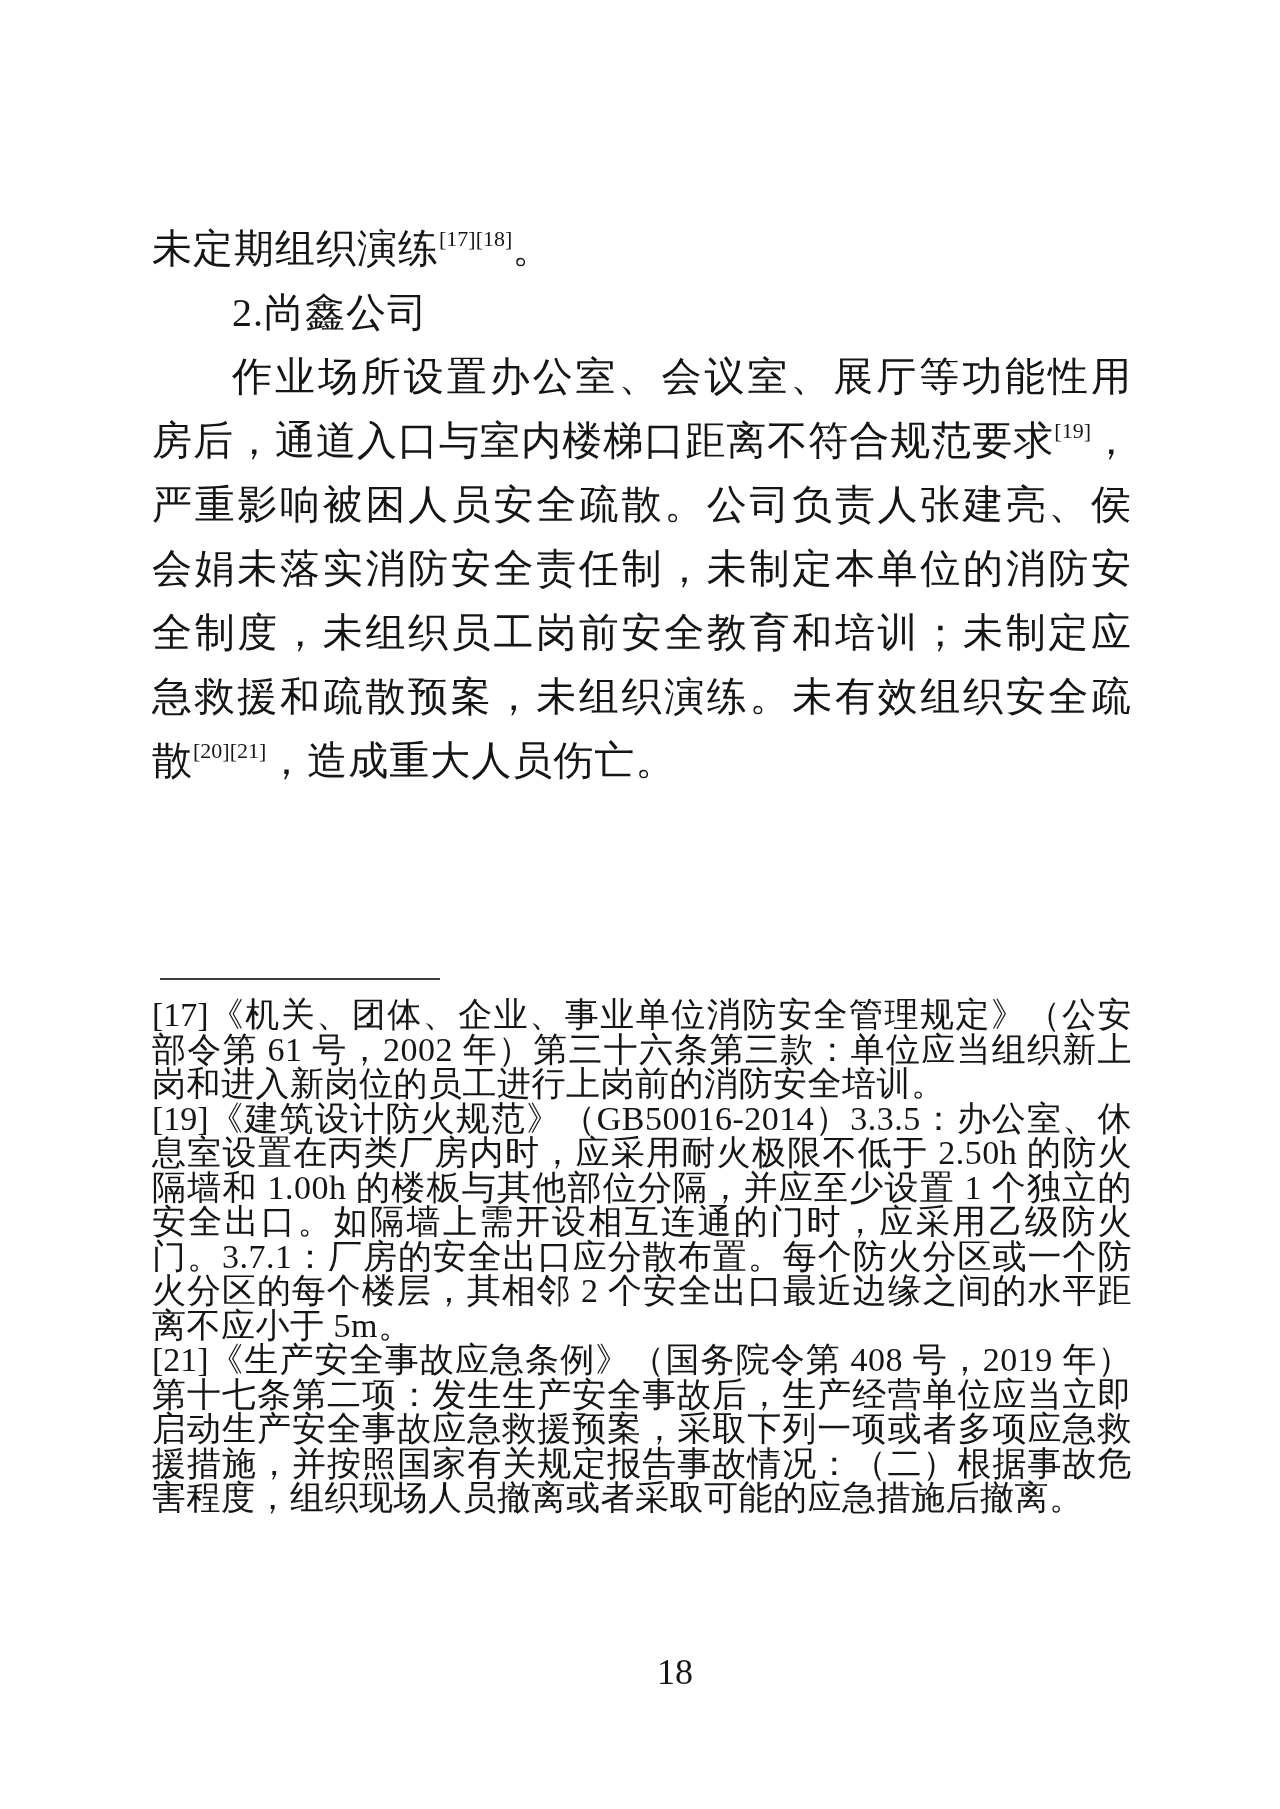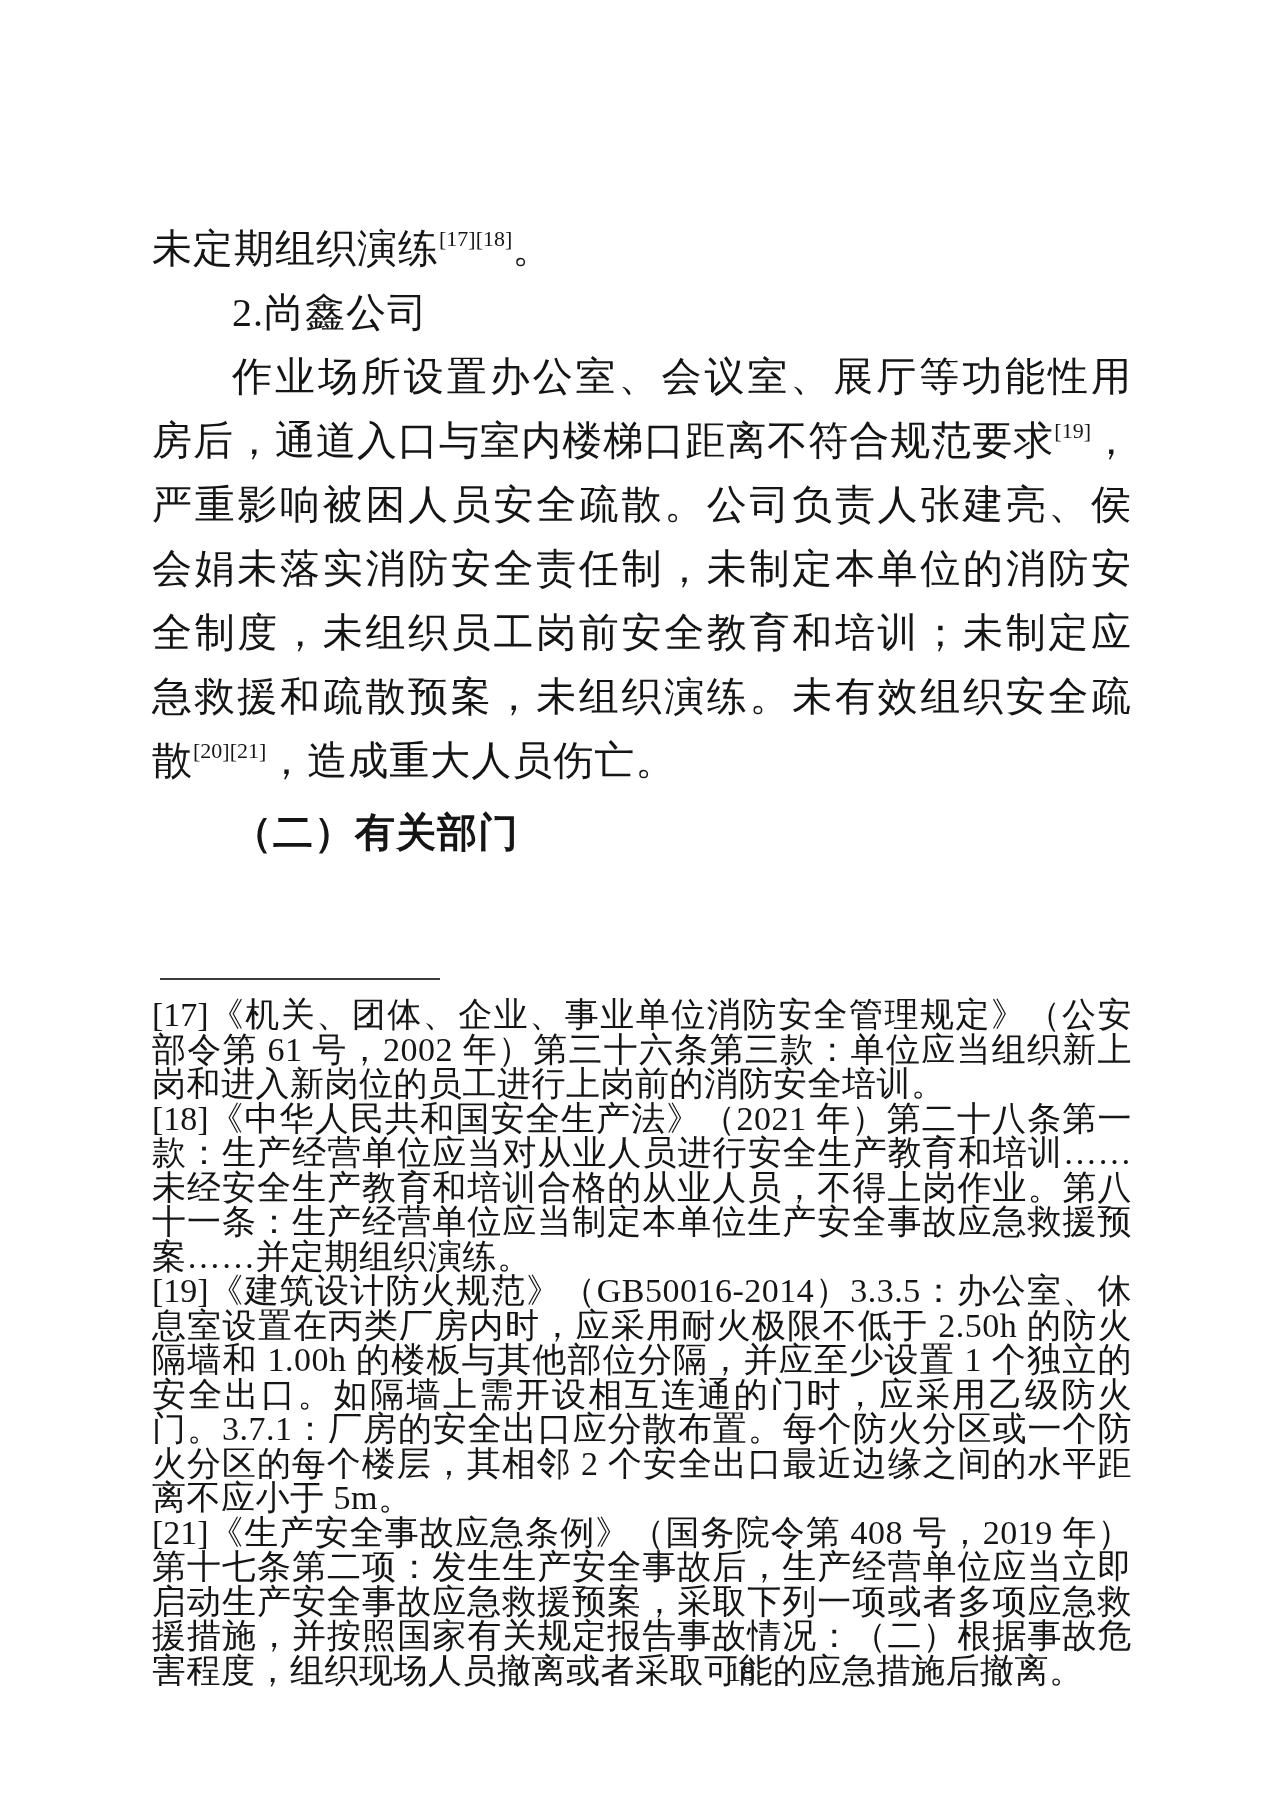--- a/index.html
+++ b/index.html
@@ -68,49 +68,47 @@
     text-align: justify;
     letter-spacing: 0.5px;
   }
   .fn-marker { letter-spacing: 0; }
   
   .page-number {
     position: absolute;
     top: 1656px;
     left: 595px;
     width: 160px;
-    text-align: right;
-    font-size: 28px;
+    text-align: center;
+    font-size: 36px;
     line-height: 32px;
   }
 </style>
 </head>
 <body>
 
 <div class="page">
 
   <div class="content">
 
     <p class="body-par"><span>未定期组织演练</span><sup class="fn-ref">[17][18]</sup><span>。</span></p>
 
     <h3 class="heading">2.尚鑫公司</h3>
 
     <p class="body-par indent"><span>作业场所设置办公室、会议室、展厅等功能性用房后，通道入口与室内楼梯口距离不符合规范要求</span><sup class="fn-ref">[19]</sup><span>，严重影响被困人员安全疏散。公司负责人张建亮、侯会娟未落实消防安全责任制，未制定本单位的消防安全制度，未组织员工岗前安全教育和培训；未制定应急救援和疏散预案，未组织演练。未有效组织安全疏散</span><sup class="fn-ref">[20][21]</sup><span>，造成重大人员伤亡。</span></p>
 
-    <h3 class="heading bold gap-top">（二）有关部门</h3>
 
 
   </div>
 
   <div class="footnote-area">
     <div class="fn-separator"></div>
 
     <p class="footnote"><span class="fn-marker">[17]</span><span>《机关、团体、企业、事业单位消防安全管理规定》（公安部令第 61 号，2002 年）第三十六条第三款：单位应当组织新上岗和进入新岗位的员工进行上岗前的消防安全培训。</span></p>
 
-    <p class="footnote"><span class="fn-marker">[18]</span><span>《中华人民共和国安全生产法》（2021 年）第二十八条第一款：生产经营单位应当对从业人员进行安全生产教育和培训……未经安全生产教育和培训合格的从业人员，不得上岗作业。第八十一条：生产经营单位应当制定本单位生产安全事故应急救援预案……并定期组织演练。</span></p>
 
     <p class="footnote"><span class="fn-marker">[19]</span><span>《建筑设计防火规范》（GB50016-2014）3.3.5：办公室、休息室设置在丙类厂房内时，应采用耐火极限不低于 2.50h 的防火隔墙和 1.00h 的楼板与其他部位分隔，并应至少设置 1 个独立的安全出口。如隔墙上需开设相互连通的门时，应采用乙级防火门。3.7.1：厂房的安全出口应分散布置。每个防火分区或一个防火分区的每个楼层，其相邻 2 个安全出口最近边缘之间的水平距离不应小于 5m。</span></p>
 
 
     <p class="footnote"><span class="fn-marker">[21]</span><span>《生产安全事故应急条例》（国务院令第 408 号，2019 年）第十七条第二项：发生生产安全事故后，生产经营单位应当立即启动生产安全事故应急救援预案，采取下列一项或者多项应急救援措施，并按照国家有关规定报告事故情况：（二）根据事故危害程度，组织现场人员撤离或者采取可能的应急措施后撤离。</span></p>
   </div>
 
   <div class="page-number">18</div>
 
 </div>

